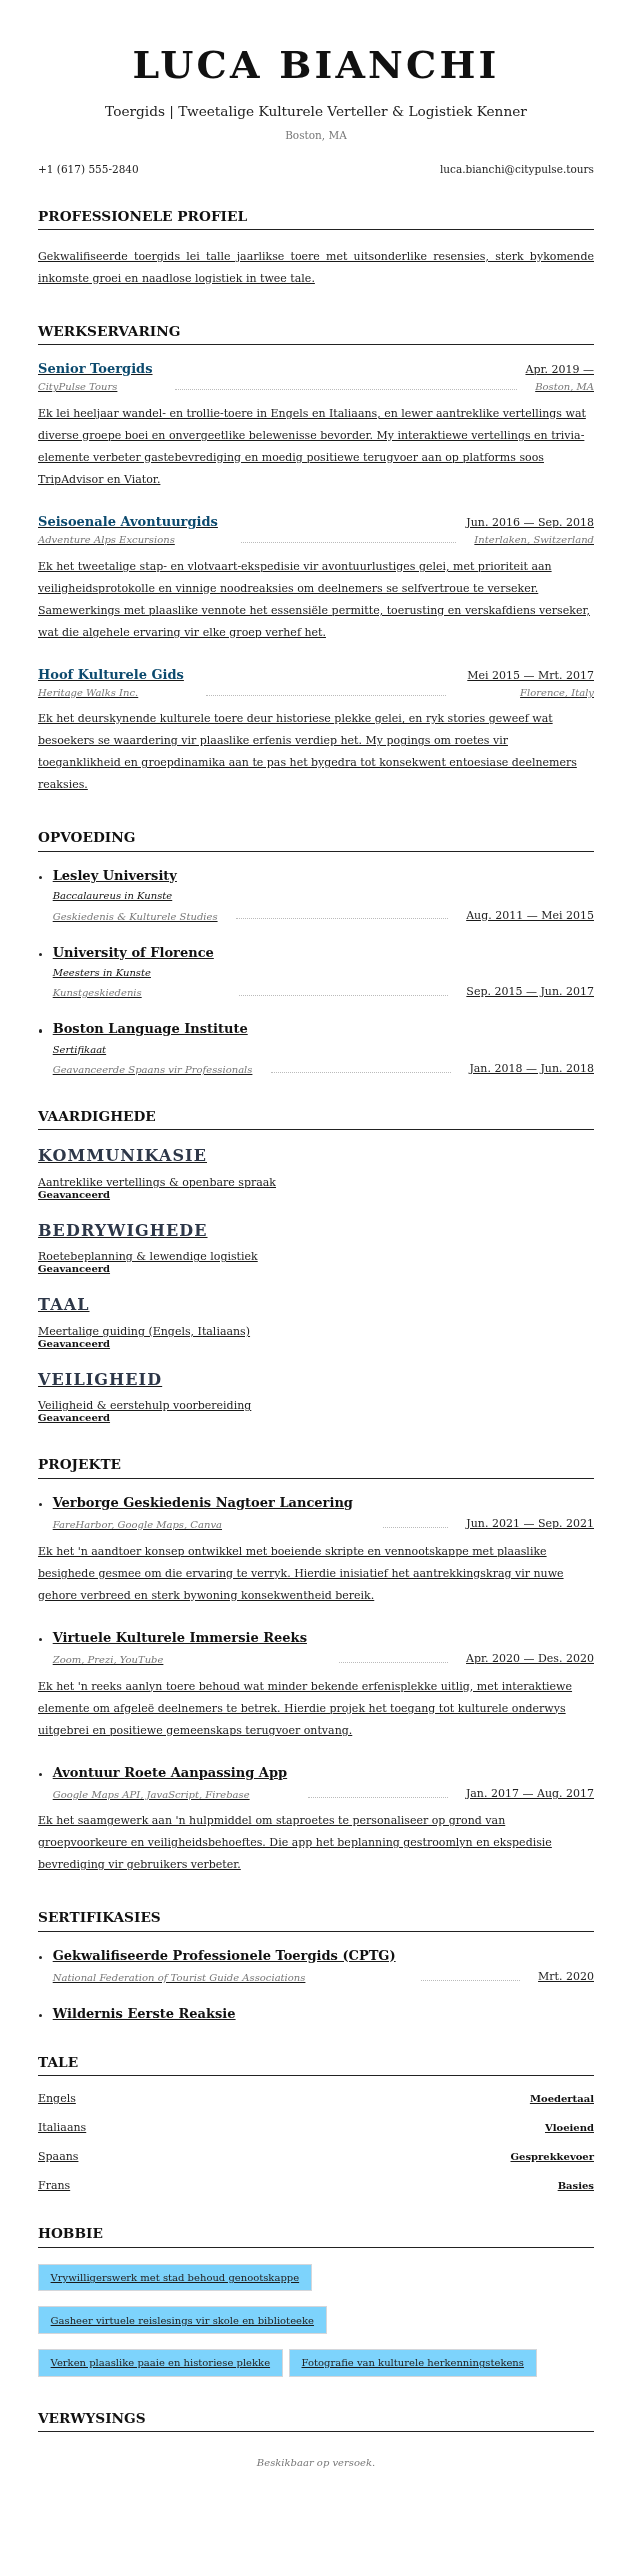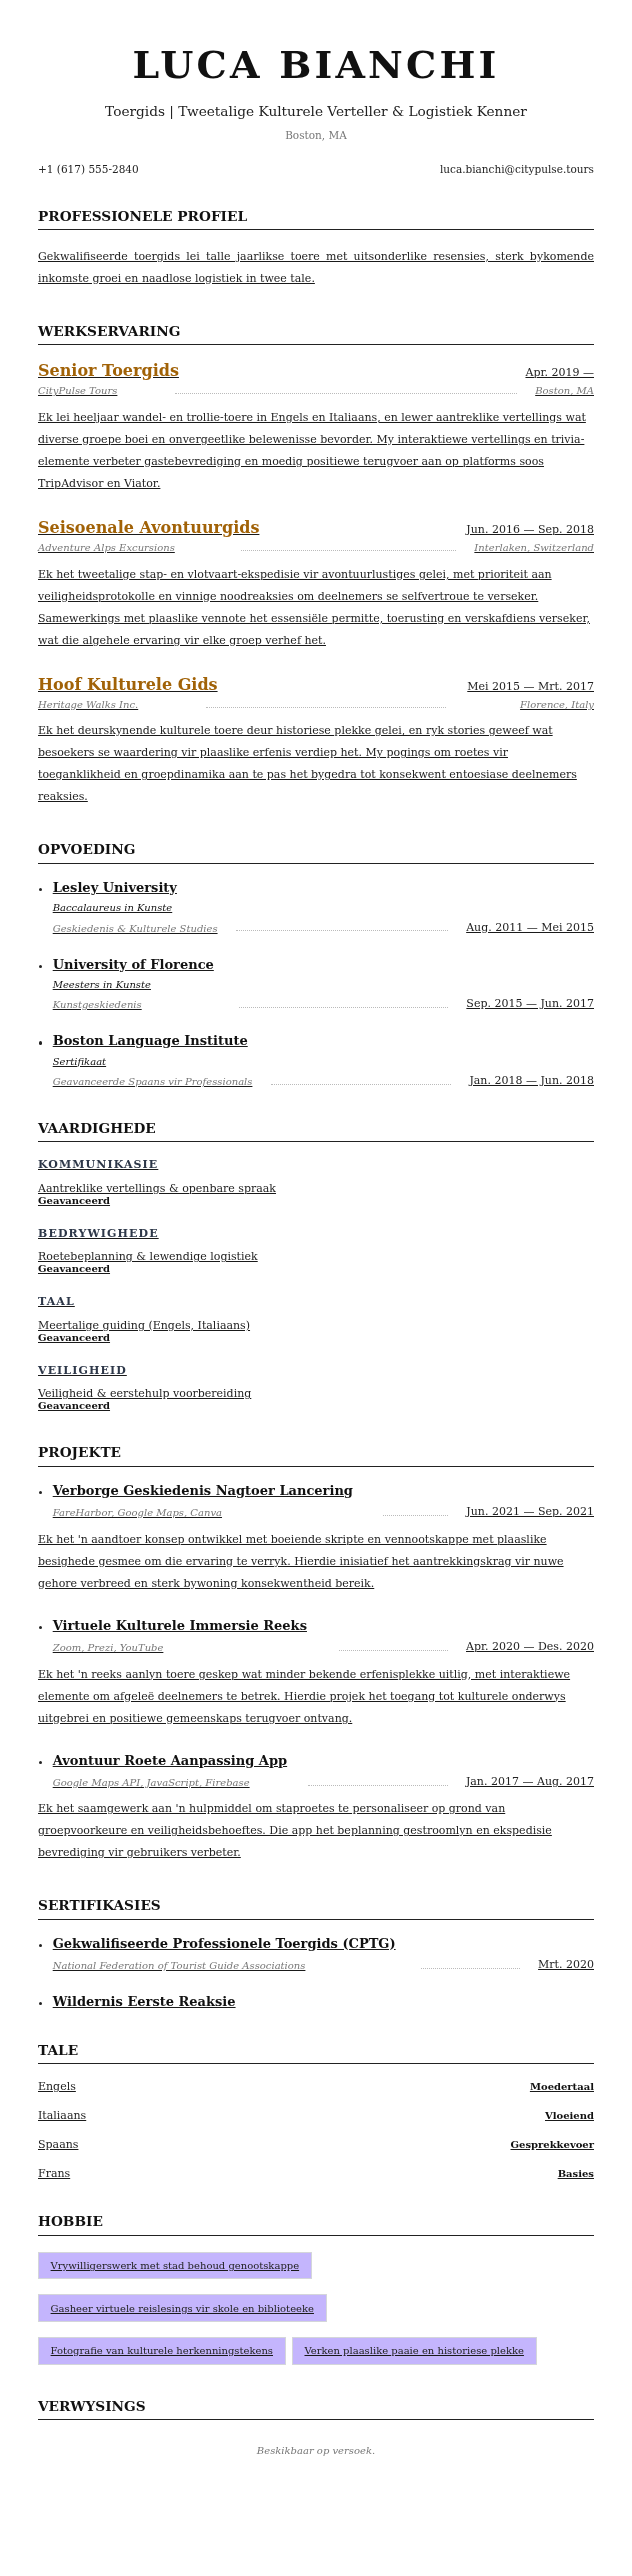--- a/index.html
+++ b/index.html
@@ -30,21 +30,21 @@
     font-size: 13.7px; font-weight: bold; text-transform: uppercase;
     padding-bottom: 5.3px; border-bottom: 1.6px solid #222; color: #111;
   }
   .section-body { margin-top: 16px; text-decoration: underline; }
 
   .summary { font-size: 11px; line-height: 22px; text-align: justify; color: #222; }
 
   
   .job { margin-bottom: 23px; }
   .row-between { display: flex; justify-content: space-between; align-items: baseline; }
-  .job-title { font-size: 16px; font-weight: bold; color: #a16207; }
+  .job-title { font-size: 13px; font-weight: bold; color: #0c4a6e; }
   .job-date { font-size: 11px; color: #222; }
   .meta-row { display: flex; align-items: flex-end; margin-top: 5.3px; }
   .meta-left { font-style: italic; font-size: 10px; color: #777; white-space: nowrap; }
   .leader { flex: 1; border-bottom: 1.1px dotted #bbb; margin: 0 18px 2.1px 58px; height: 0.5px; }
   .meta-right { font-style: italic; font-size: 10px; color: #777; white-space: nowrap; }
   .job-desc { font-size: 11px; line-height: 22px; margin-top: 10.5px; color: #222; }
 
   
   .bitem { margin-bottom: 23px; position: relative; padding-left: 14.7px; }
   .bitem::before {
@@ -53,36 +53,36 @@
   }
   .bitem-title { font-size: 13px; font-weight: bold; color: #111; }
   .bitem-sub { font-style: italic; font-size: 10px; color: #111; margin-top: 7.4px; }
   .bitem-meta { display: flex; align-items: flex-end; margin-top: 7.4px; }
   .bitem-meta .date { font-size: 11px; color: #222; white-space: nowrap; font-style: normal; }
   .bitem-desc { font-size: 11px; line-height: 22px; margin-top: 10.5px; color: #222; margin-left: -14.7px; }
 
   
   .skill-group { margin-bottom: 21px; }
   .skill-cat {
-    font-size: 11px; font-weight: bold; color: #2d3748; letter-spacing: 1.1px;
+    font-size: 16px; font-weight: bold; color: #2d3748; letter-spacing: 1.1px;
     text-transform: uppercase;
   }
   .skill-row { display: flex; justify-content: space-between; margin-top: 10.5px; flex-direction: column; }
   .skill-name { font-size: 11px; color: #222; }
   .skill-level { font-size: 10px; font-weight: bold; color: #111; }
 
   
   .lang-row { display: flex; justify-content: space-between; align-items: baseline; margin-bottom: 16px; }
   .lang-name { font-size: 11px; color: #222; }
   .lang-level { font-size: 10px; font-weight: bold; color: #111; }
 
   
   .tags { display: flex; flex-wrap: wrap; gap: 7.4px 6.3px; }
   .tag {
-    background: #c4b5fd; border: 1.1px solid #d4d6da;
+    background: #7dd3fc; border: 1.1px solid #d4d6da;
     font-size: 10px; padding: 7.4px 11.6px; color: #222;
   }
   .tags .break { flex-basis: 100%; height: 0; }
 
   .refs { text-align: center; font-style: italic; font-size: 10px; color: #777; margin-top: 25px; padding-bottom: 100px; }
 </style>
 </head>
 <body>
 
 <div class="page">
@@ -225,21 +225,21 @@
         </div>
         <p class="bitem-desc">Ek het 'n aandtoer konsep ontwikkel met boeiende skripte en vennootskappe met plaaslike besighede gesmee om die ervaring te verryk. Hierdie inisiatief het aantrekkingskrag vir nuwe gehore verbreed en sterk bywoning konsekwentheid bereik.</p>
       </div>
       <div class="bitem">
         <div class="bitem-title">Virtuele Kulturele Immersie Reeks</div>
         <div class="bitem-meta">
           <span class="meta-left">Zoom, Prezi, YouTube</span>
           <span class="leader" style="margin-left:176px;"></span>
           <span class="date">Apr. 2020 — Des. 2020</span>
         </div>
-        <p class="bitem-desc">Ek het 'n reeks aanlyn toere geskep wat minder bekende erfenisplekke uitlig, met interaktiewe elemente om afgeleë deelnemers te betrek. Hierdie projek het toegang tot kulturele onderwys uitgebrei en positiewe gemeenskaps terugvoer ontvang.</p>
+        <p class="bitem-desc">Ek het 'n reeks aanlyn toere behoud wat minder bekende erfenisplekke uitlig, met interaktiewe elemente om afgeleë deelnemers te betrek. Hierdie projek het toegang tot kulturele onderwys uitgebrei en positiewe gemeenskaps terugvoer ontvang.</p>
       </div>
       <div class="bitem">
         <div class="bitem-title">Avontuur Roete Aanpassing App</div>
         <div class="bitem-meta">
           <span class="meta-left">Google Maps API, JavaScript, Firebase</span>
           <span class="leader" style="margin-left:58px;"></span>
           <span class="date">Jan. 2017 — Aug. 2017</span>
         </div>
         <p class="bitem-desc">Ek het saamgewerk aan 'n hulpmiddel om staproetes te personaliseer op grond van groepvoorkeure en veiligheidsbehoeftes. Die app het beplanning gestroomlyn en ekspedisie bevrediging vir gebruikers verbeter.</p>
       </div>
@@ -286,22 +286,22 @@
   </section>
 
   <section class="section">
     <h2 class="section-title">HOBBIE</h2>
     <div class="section-body">
       <div class="tags">
         <span class="tag">Vrywilligerswerk met stad behoud genootskappe</span>
         <span class="break"></span>
         <span class="tag">Gasheer virtuele reislesings vir skole en biblioteeke</span>
         <span class="break"></span>
+        <span class="tag">Verken plaaslike paaie en historiese plekke</span>
         <span class="tag">Fotografie van kulturele herkenningstekens</span>
-        <span class="tag">Verken plaaslike paaie en historiese plekke</span>
       </div>
     </div>
   </section>
 
   <section class="section">
     <h2 class="section-title">VERWYSINGS</h2>
     <p class="refs">Beskikbaar op versoek.</p>
   </section>
 
 </div>

